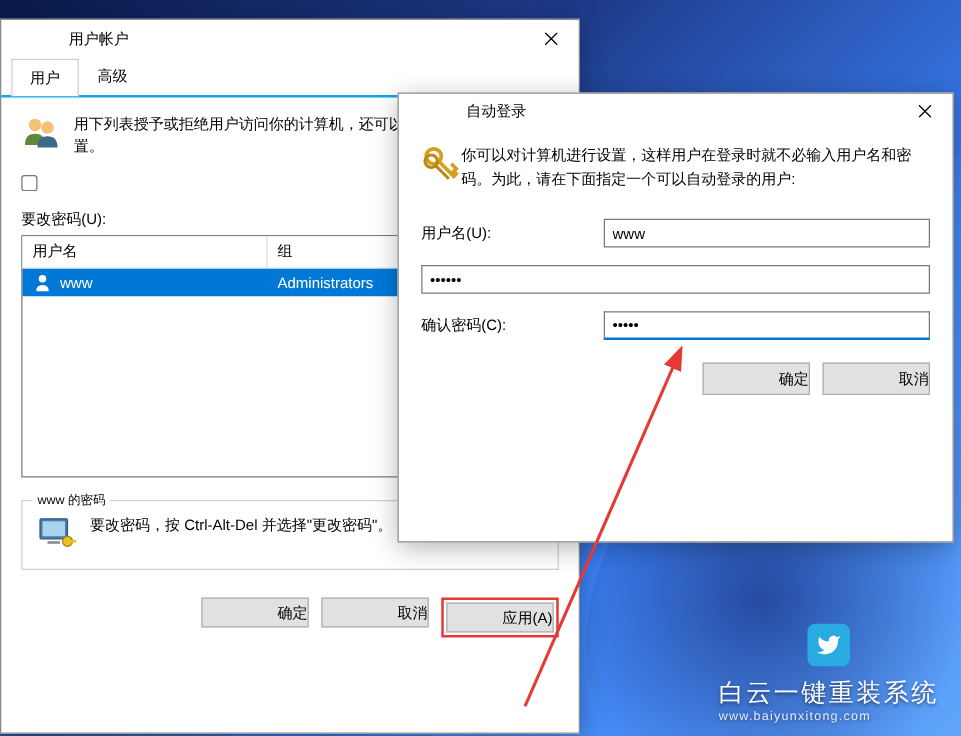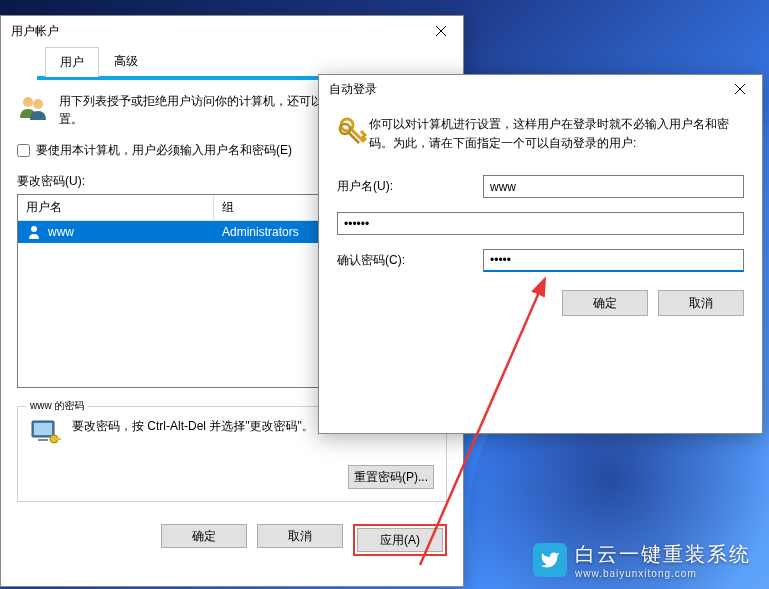--- a/index.html
+++ b/index.html
@@ -7,45 +7,45 @@
 
 
 .wallpaper { position: absolute; inset: 0; background: linear-gradient(135deg, #0a1a4a 0%, #1e3a8a 35%, #3b82f6 70%, #60a5fa 100%); }
 .wallpaper::before { content:""; position:absolute; right:-100px; top:100px; width:400px; height:400px; border-radius:50%; background: radial-gradient(circle at 30% 30%, rgba(96,165,250,0.6), transparent 60%); }
 .wallpaper::after { content:""; position:absolute; right:-50px; bottom:-100px; width:350px; height:350px; border-radius:50%; background: radial-gradient(circle at 40% 40%, rgba(30,58,138,0.8), transparent 55%); }
 
 .dialog { position: absolute; background: #fff; border: 1px solid #888; box-shadow: 0 4px 20px rgba(0,0,0,0.3); font-size: 12px; color: #000; }
 
 
 .ua { left: 0; top: 15px; width: 464px; height: 572px; }
-.titlebar { display: flex; align-items: center; justify-content: space-between; height: 30px; padding: 0 0 0 10px; font-size: 12px; }
+.titlebar { display: flex; align-items: center; justify-content: space-between; height: 30px; padding: 0 0 0 10px; font-size: 12px; margin-left: 44px; }
 .titlebar .close { width: 45px; height: 30px; display: flex; align-items: center; justify-content: center; cursor: default; }
 .titlebar .close svg { width: 10px; height: 10px; }
-.tabs { display: flex; padding: 0 8px; border-bottom: 4px solid #0ea5e9; margin-left: 36px; }
+.tabs { display: flex; padding: 0 8px; border-bottom: 2px solid #0ea5e9; }
 .tab { padding: 6px 14px; border: 1px solid transparent; border-bottom: none; font-size: 12px; cursor: default; }
 .tab.active { border-color: #d0d0d0; background: #fff; position: relative; top: 1px; }
 .ua-body { padding: 12px 16px 10px 16px; }
 .intro { display: flex; gap: 10px; margin-bottom: 14px; }
 .intro .icon { width: 32px; height: 32px; flex-shrink: 0; }
 .intro-text { line-height: 1.5; }
 .checkbox-row { display: flex; align-items: center; gap: 6px; margin-bottom: 14px; }
 .checkbox-row input { width: 13px; height: 13px; }
 .list-label { margin-bottom: 4px; }
 .userlist { border: 1px solid #7a7a7a; height: 194px; }
 .userlist-head { display: flex; background: #fff; border-bottom: 1px solid #e0e0e0; }
 .userlist-head .col { padding: 4px 8px; border-right: 1px solid #e0e0e0; }
 .userlist-head .col:first-child { width: 196px; }
 .userlist-head .col:last-child { flex: 1; border-right: none; }
 .userlist-row { display: flex; background: #0078d7; color: #fff; align-items: center; }
 .userlist-row .cell { padding: 3px 8px; display: flex; align-items: center; gap: 6px; }
 .userlist-row .cell:first-child { width: 196px; }
 .userlist-row .cell:last-child { flex: 1; }
 .userlist-row .uicon { width: 16px; height: 16px; }
 .row-btns { display: flex; gap: 10px; justify-content: flex-end; margin-top: 10px; }
-.btn { min-width: 86px; height: 24px; border: 1px solid #adadad; background: #e1e1e1; font-size: 12px; cursor: default; }
+.btn { min-width: 86px; height: 24px; border: 1px solid #adadad; background: #e1e1e1; font-size: 12px; cursor: default; text-align: right; }
 .fieldset { border: 1px solid #d0d0d0; margin-top: 18px; padding: 10px 12px 12px 12px; position: relative; }
 .fieldset .legend { position: absolute; top: -8px; left: 8px; background: #fff; padding: 0 4px; font-size: 10px; }
 .pw-row { display: flex; gap: 10px; align-items: flex-start; }
 .pw-row .icon { width: 32px; height: 32px; flex-shrink: 0; }
 .pw-row .txt { line-height: 1.6; }
 .reset-row { display: flex; justify-content: flex-end; margin-top: 16px; }
 .bottom-btns { display: flex; gap: 10px; justify-content: flex-end; padding: 12px 16px; }
 .apply-highlight { border: 2px solid #e53935; padding: 2px; display: inline-block; }
 
 
@@ -59,21 +59,21 @@
 .form-row label { width: 146px; }
 .form-row input { flex: 1; height: 23px; border: 1px solid #7a7a7a; padding: 0 6px; font-size: 12px; }
 .form-row.focused input { border-bottom: 2px solid #0078d7; }
 .al-btns { display: flex; gap: 10px; justify-content: flex-end; margin-top: 18px; }
 .al-btns .btn { min-width: 86px; height: 26px; }
 
 
 .arrow { position: absolute; pointer-events: none; }
 
 
-.watermark { position: absolute; right: 18px; bottom: 10px; display: flex; align-items: center; gap: 8px; color: #fff; font-size: 20px; letter-spacing: 2px; text-shadow: 0 1px 3px rgba(0,0,0,0.5); }
+.watermark { position: absolute; right: 18px; bottom: 10px; display: flex; align-items: center; gap: 8px; color: #fff; font-size: 20px; letter-spacing: 2px; text-shadow: 0 1px 3px rgba(0,0,0,0.5); flex-direction: column; }
 .watermark .logo { width: 34px; height: 34px; background: #29abe2; border-radius: 6px; display: flex; align-items: center; justify-content: center; }
 .watermark .logo svg { width: 20px; height: 20px; fill: #fff; }
 </style>
 </head>
 <body>
 
 <div class="wallpaper"></div>
 
 <div class="dialog ua">
   <div class="titlebar">
@@ -95,21 +95,20 @@
             <circle cx="11" cy="10" r="5" fill="#f4c07a"></circle>
             <path d="M3 26 Q3 17 11 17 Q19 17 19 26 Z" fill="#5b8a3a"></path>
             <circle cx="21" cy="12" r="5" fill="#f4c07a"></circle>
             <path d="M13 28 Q13 19 21 19 Q29 19 29 28 Z" fill="#3a6a8a"></path>
           </svg>
       </div>
       <div class="intro-text">用下列表授予或拒绝用户访问你的计算机，还可以更改其密码和其他设置。</div>
     </div>
     <div class="checkbox-row">
       <input type="checkbox" style="">
-      <label>要使用本计算机，用户必须输入用户名和密码(E)</label>
     </div>
     <div class="list-label">要改密码(U):</div>
     <div class="userlist">
       <div class="userlist-head">
         <div class="col">用户名</div>
         <div class="col">组</div>
       </div>
       <div class="userlist-row">
         <div class="cell">
           <span class="uicon">
@@ -130,23 +129,20 @@
           <svg viewBox="0 0 32 32">
               <rect x="2" y="4" width="22" height="16" rx="1" fill="#4a7aa8" stroke="#2a5a88"></rect>
               <rect x="4" y="6" width="18" height="12" fill="#a8d4f0"></rect>
               <rect x="8" y="22" width="10" height="2" fill="#888"></rect>
               <circle cx="24" cy="22" r="4" fill="#e8c020" stroke="#a88010"></circle>
               <rect x="27" y="21" width="4" height="2" fill="#e8c020"></rect>
             </svg>
         </div>
         <div class="txt">要改密码，按 Ctrl-Alt-Del 并选择"更改密码"。</div>
       </div>
-      <div class="reset-row">
-        <button class="btn">重置密码(P)...</button>
-      </div>
     </div>
   </div>
   <div class="bottom-btns">
     <button class="btn">确定</button>
     <button class="btn">取消</button>
     <span class="apply-highlight">
       <button class="btn">应用(A)</button>
     </span>
   </div>
 </div>

